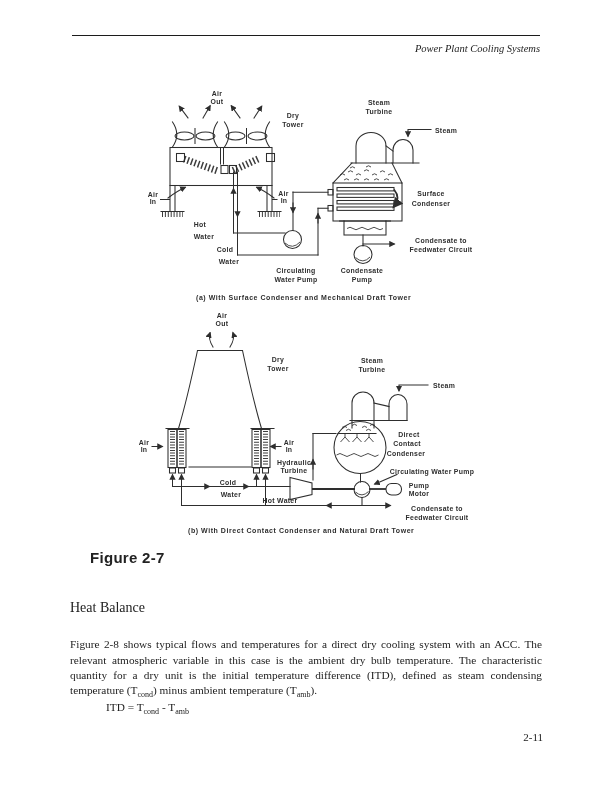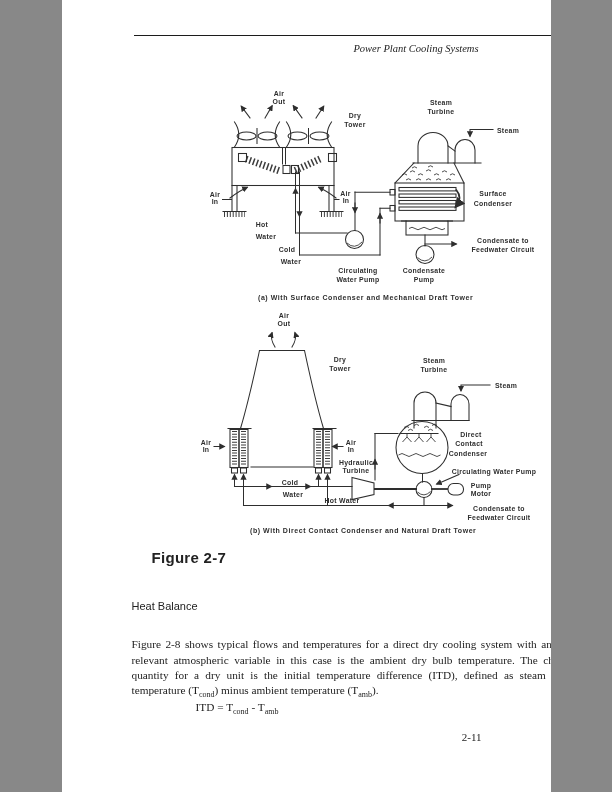--- a/index.html
+++ b/index.html
@@ -1,29 +1,29 @@
 <!DOCTYPE html>
 <html><head>
 <meta charset="utf-8">
 <style>
   html,body{margin:0;padding:0;background:#888;}
-  .page{position:relative;width:489px;height:792px;background:#ffffff;margin:0 auto;
+  .page{position:relative;width:612px;height:792px;background:#ffffff;margin:0 auto;
         overflow:hidden;font-family:"Liberation Serif",serif;color:#1c1c1c;}
   .rule{position:absolute;left:72px;top:35px;width:468px;height:1.3px;background:#1c1c1c;}
   .running{position:absolute;top:43px;right:72px;font-style:italic;font-size:10.5px;
            font-family:"Liberation Serif",serif;}
   .figsvg{position:absolute;left:0;top:0;width:612px;height:792px;}
   .figcap{position:absolute;left:90px;top:551px;font-family:"Liberation Sans",sans-serif;
           font-weight:bold;font-size:15px;line-height:13px;letter-spacing:.3px;color:#222;}
-  .heading{position:absolute;left:70px;top:600px;font-family:Liberation Sans, sans-serif;
-           font-size:11px;color:#222;}
+  .heading{position:absolute;left:70px;top:600px;font-family:Liberation Serif, serif;
+           font-size:14px;color:#222;}
   .bodytext{position:absolute;left:70px;top:626px;width:472px;font-size:11.3px;
             line-height:15.3px;text-align:justify;}
   .bodytext sub,.eq sub{font-size:8px;line-height:0;}
-  .eq{position:absolute;left:106px;top:701px;font-size:11.3px;margin-left:28px;}
+  .eq{position:absolute;left:106px;top:701px;font-size:11.3px;}
   .pageno{position:absolute;top:731px;right:69px;font-size:11px;text-align:right;}
   
   .ln{stroke:#2e2e2e;stroke-width:1.05;fill:none;stroke-linecap:square;}
   .thk{stroke:#2e2e2e;stroke-width:1.8;fill:none;}
   .band{stroke:#3d3d3d;stroke-width:7;fill:none;stroke-dasharray:1.5 2.2;}
   .col{stroke:#3d3d3d;stroke-width:5;fill:none;stroke-dasharray:1 1.7;}
   .gnd{stroke:#3d3d3d;stroke-width:5;fill:none;stroke-dasharray:1 1.9;}
   .w{stroke:#2e2e2e;stroke-width:.85;fill:none;}
   .t{font:bold 6.9px "Liberation Sans",sans-serif;fill:#2e2e2e;letter-spacing:.3px;
      text-anchor:middle;}

